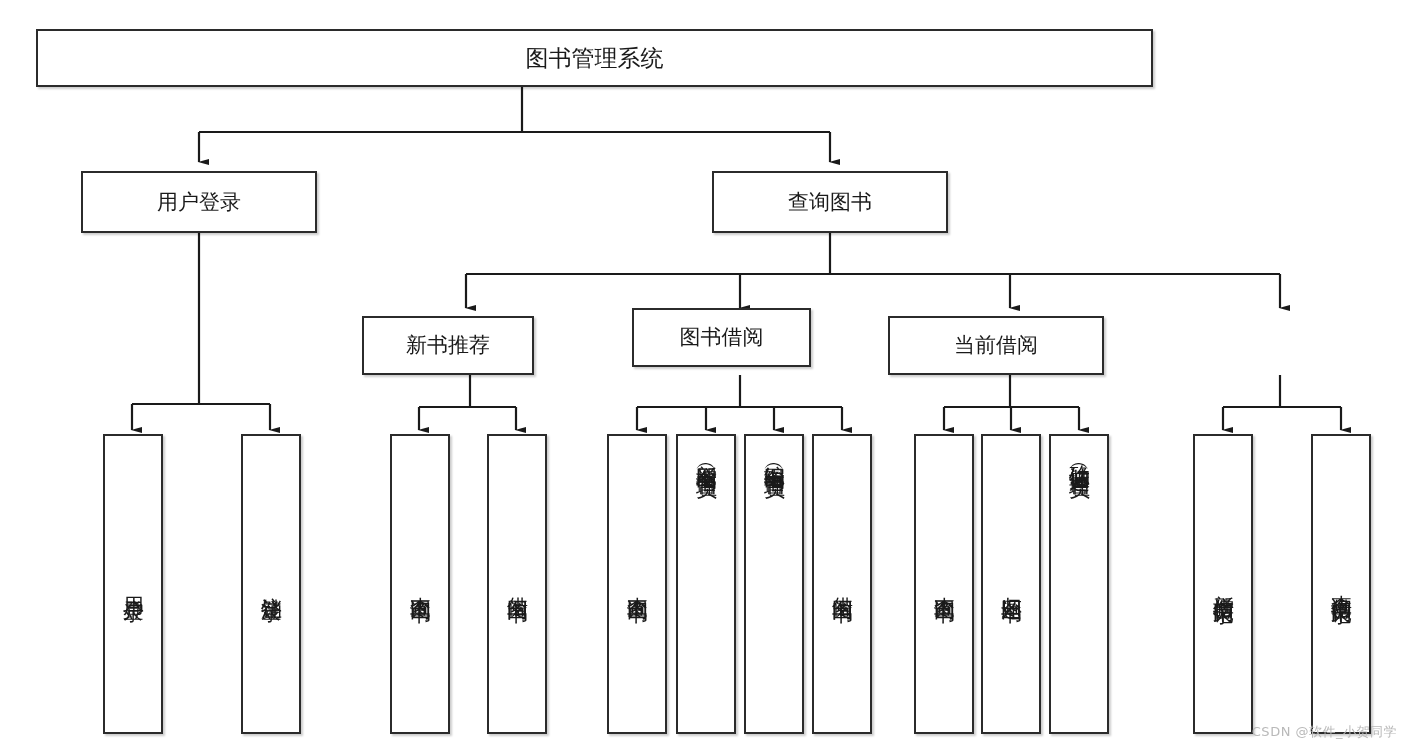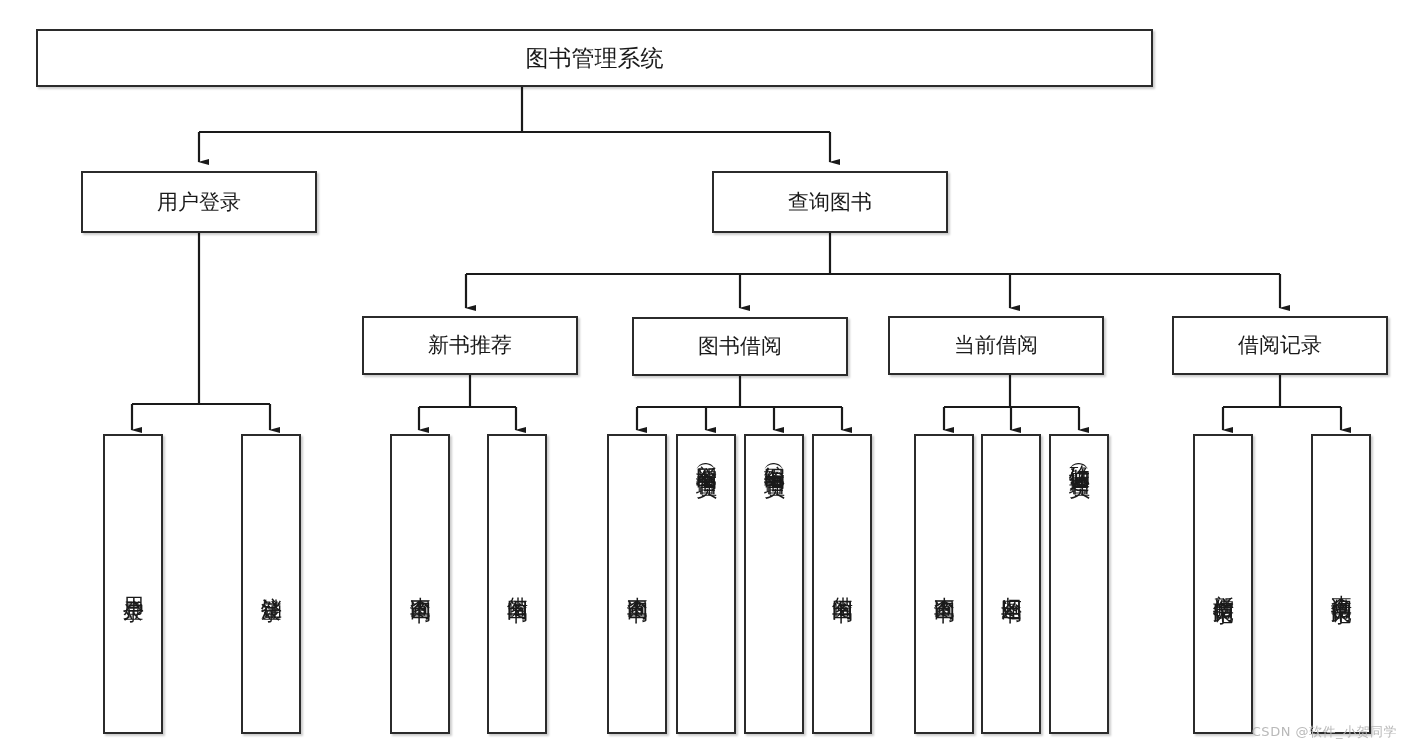--- a/index.html
+++ b/index.html
@@ -129,31 +129,28 @@
     <span class="lbl">图书管理系统</span>
   </div>
 
   <div class="node lvl2" style="left:81px; top:171px; width:236px; height:62px;">
     <span class="lbl">用户登录</span>
   </div>
   <div class="node lvl2" style="left:712px; top:171px; width:236px; height:62px;">
     <span class="lbl">查询图书</span>
   </div>
 
-  <div class="node lvl3" style="left:362px; top:316px; width:216px; height:59px;">
+  <div class="node lvl3" style="left:362px; top:316px; width:172px; height:59px;">
     <span class="lbl">新书推荐</span>
   </div>
-  <div class="node lvl3" style="left:632px; top:317px; width:216px; height:59px;">
+  <div class="node lvl3" style="left:632px; top:308px; width:179px; height:59px;">
     <span class="lbl">图书借阅</span>
   </div>
   <div class="node lvl3" style="left:888px; top:316px; width:216px; height:59px;">
     <span class="lbl">当前借阅</span>
-  </div>
-  <div class="node lvl3" style="left:1172px; top:316px; width:216px; height:59px;">
-    <span class="lbl">借阅记录</span>
   </div>
 
   <div class="node leaf mid" style="left:103px; top:434px; width:60px; height:300px;">
     <span class="lbl">用户登录</span>
   </div>
   <div class="node leaf mid" style="left:241px; top:434px; width:60px; height:300px;">
     <span class="lbl">注销登录</span>
   </div>
 
   <div class="node leaf mid" style="left:390px; top:434px; width:60px; height:300px;">

